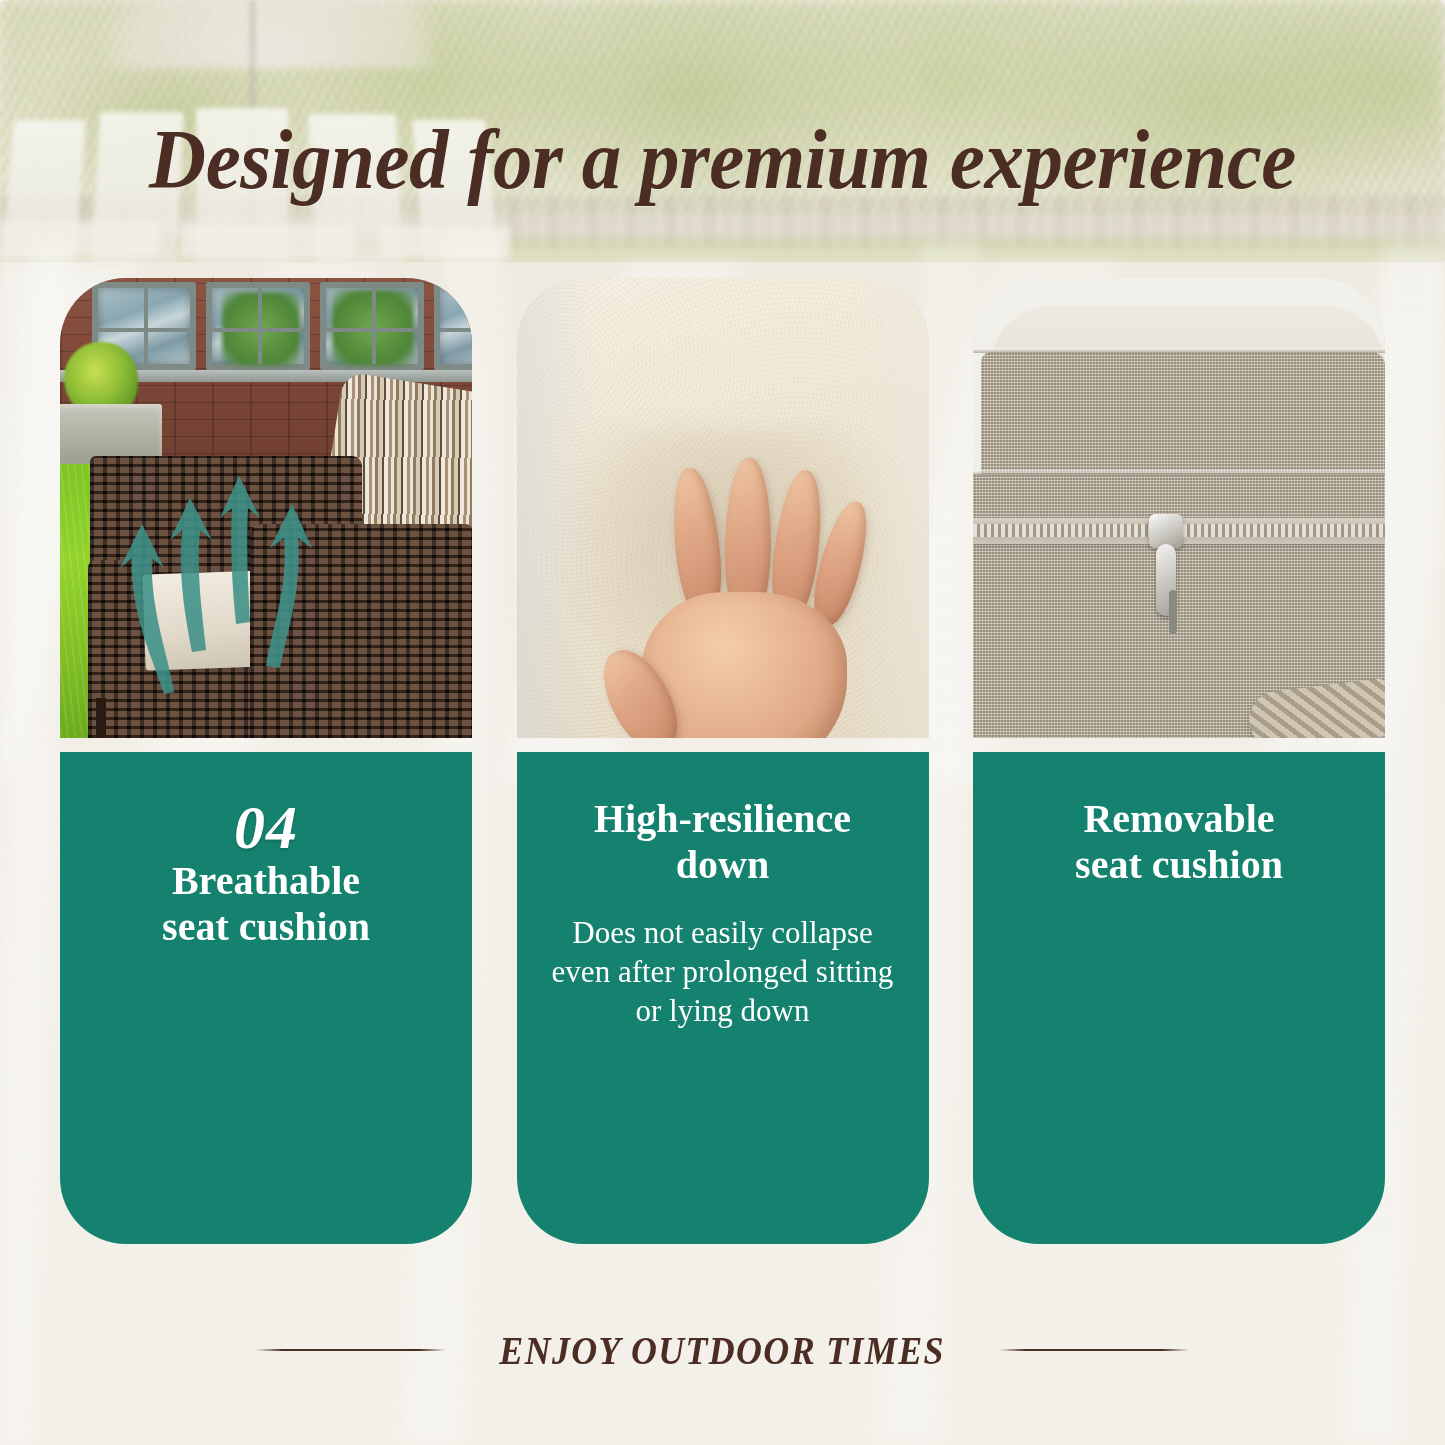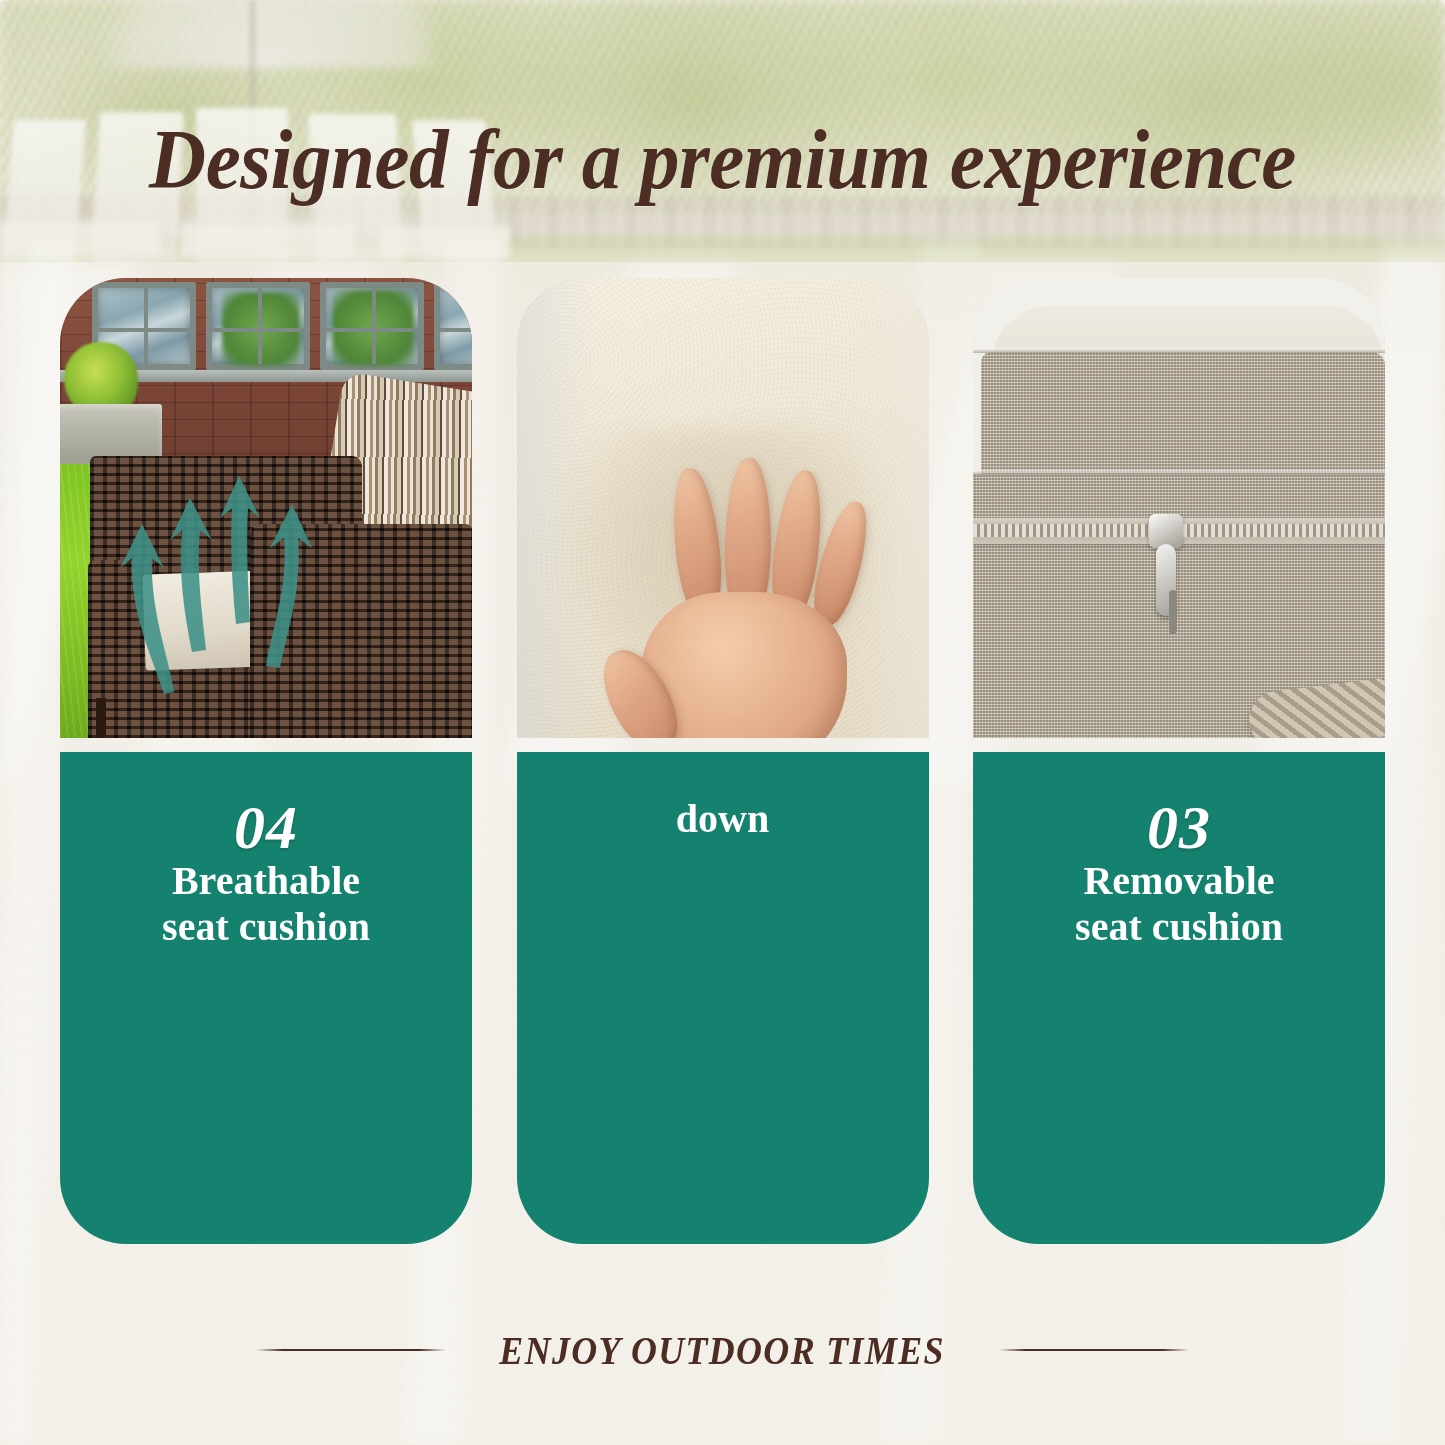--- a/index.html
+++ b/index.html
@@ -474,22 +474,24 @@
           <div class="finger" style="left:148px; top:-16px; width:46px; height:164px; transform:rotate(1deg);"></div>
           <div class="finger" style="left:198px; top:-4px;  width:44px; height:152px; transform:rotate(7deg);"></div>
           <div class="finger" style="left:244px; top:26px;  width:40px; height:126px; transform:rotate(15deg);"></div>
           <div class="palm"></div>
           <div class="finger" style="left:34px;  top:172px; width:58px; height:108px; transform:rotate(-28deg); border-radius:48% 48% 44% 44% / 52% 52% 48% 48%;"></div>
         </div>
       </div>
 
       <div class="panel">
         <div class="panel-title">
+          <div>High-resilience</div>
           <div>down</div>
         </div>
+        <div class="panel-desc">Does not easily collapse even after prolonged sitting or lying down</div>
       </div>
     </div>
 
     <div class="card">
 
       <div class="photo">
         <div class="p3-bg"></div>
         <div class="p3-top"></div>
         <div class="p3-upper fabric"></div>
         <div class="p3-seam" style="top:70px;"></div>
@@ -501,21 +503,20 @@
         <div class="p3-zippull">
           <div class="p3-pull-body"></div>
           <div class="p3-pull-tab">
             <div class="p3-pull-hole"></div>
           </div>
         </div>
         <div class="p3-cord"></div>
       </div>
 
       <div class="panel">
-        <div class="panel-number">03</div>
         <div class="panel-title">
           <div>Removable</div>
           <div>seat cushion</div>
         </div>
       </div>
     </div>
 
   </div>
 
   <div class="footer">

